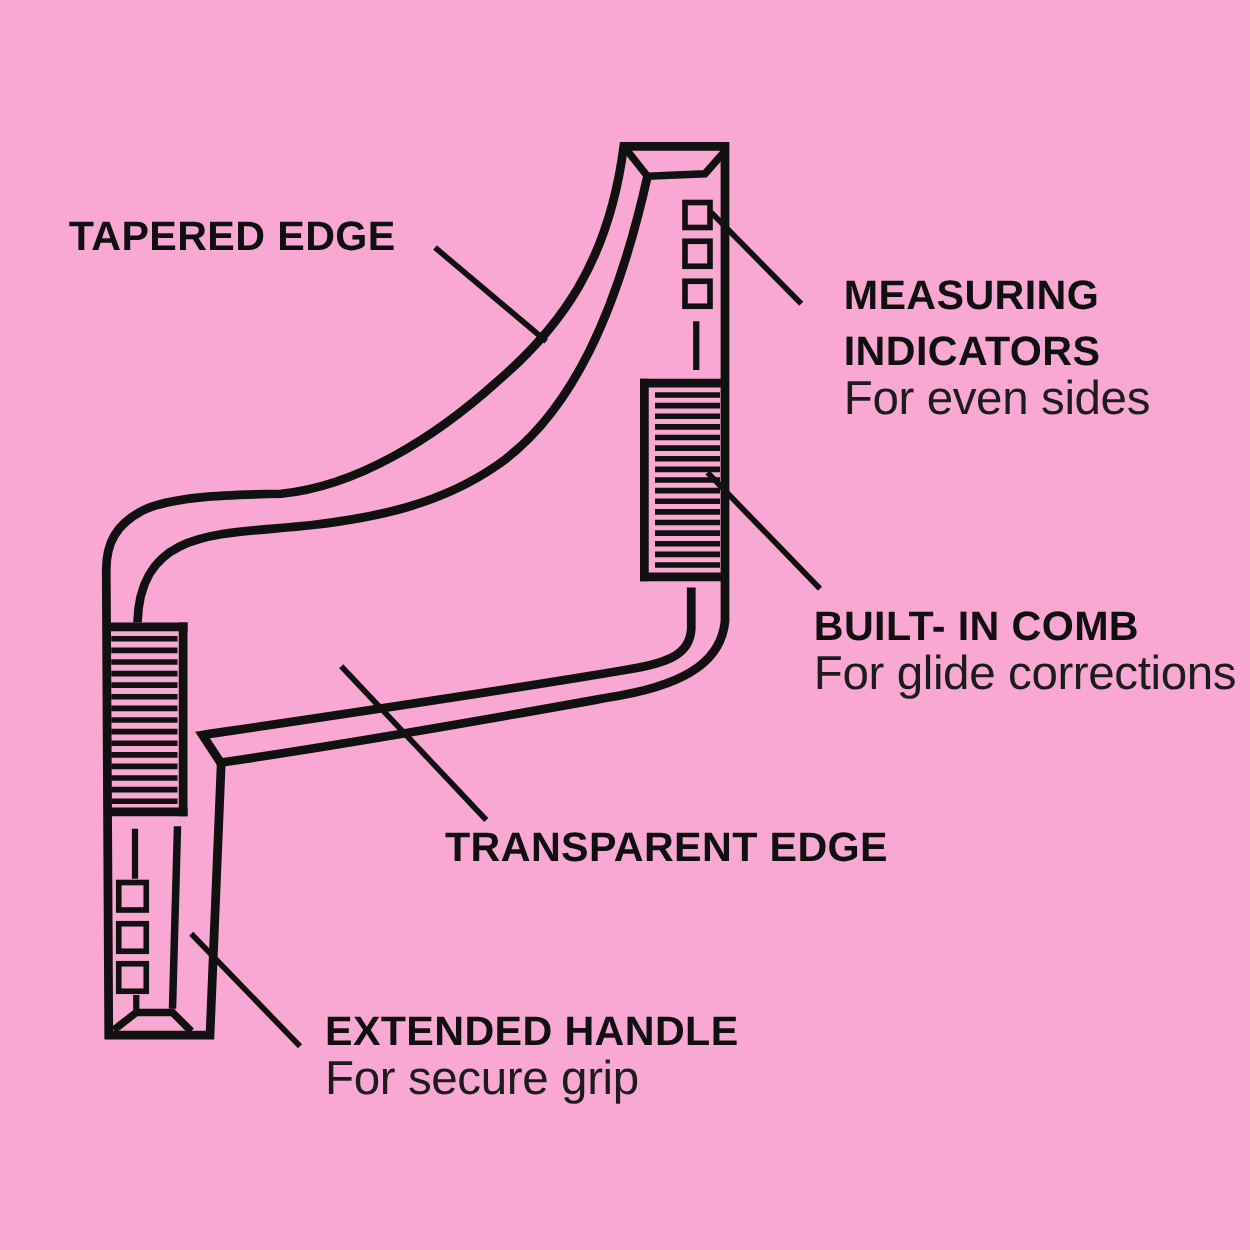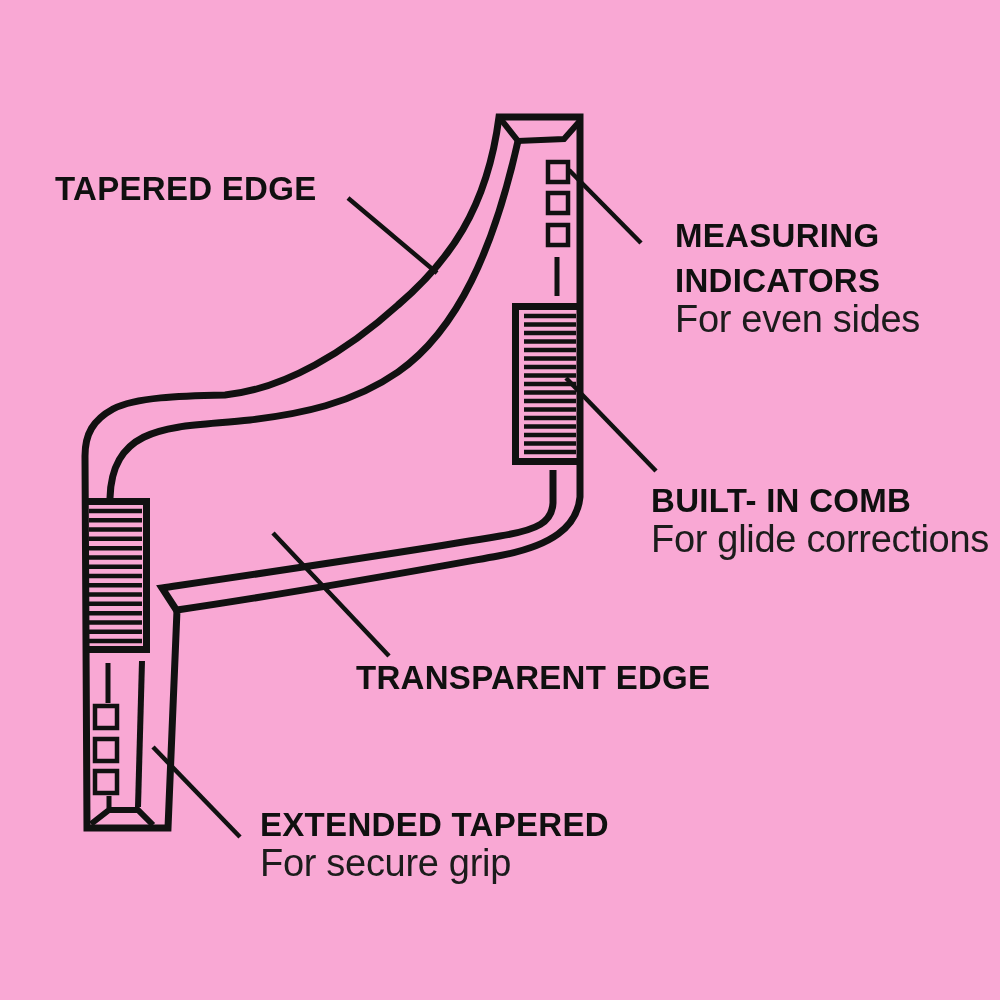--- a/index.html
+++ b/index.html
@@ -156,17 +156,17 @@
   <div class="label" id="label-built-in-comb">
     <div class="label-title">BUILT- IN COMB</div>
     <div class="label-sub">For glide corrections</div>
   </div>
 
   <div class="label" id="label-transparent-body">
     <div class="label-title">TRANSPARENT EDGE</div>
   </div>
 
   <div class="label" id="label-extended-handle">
-    <div class="label-title">EXTENDED TAPERED</div>
+    <div class="label-title">EXTENDED HANDLE</div>
     <div class="label-sub">For secure grip</div>
   </div>
 
 </div>
 
 </body></html>

